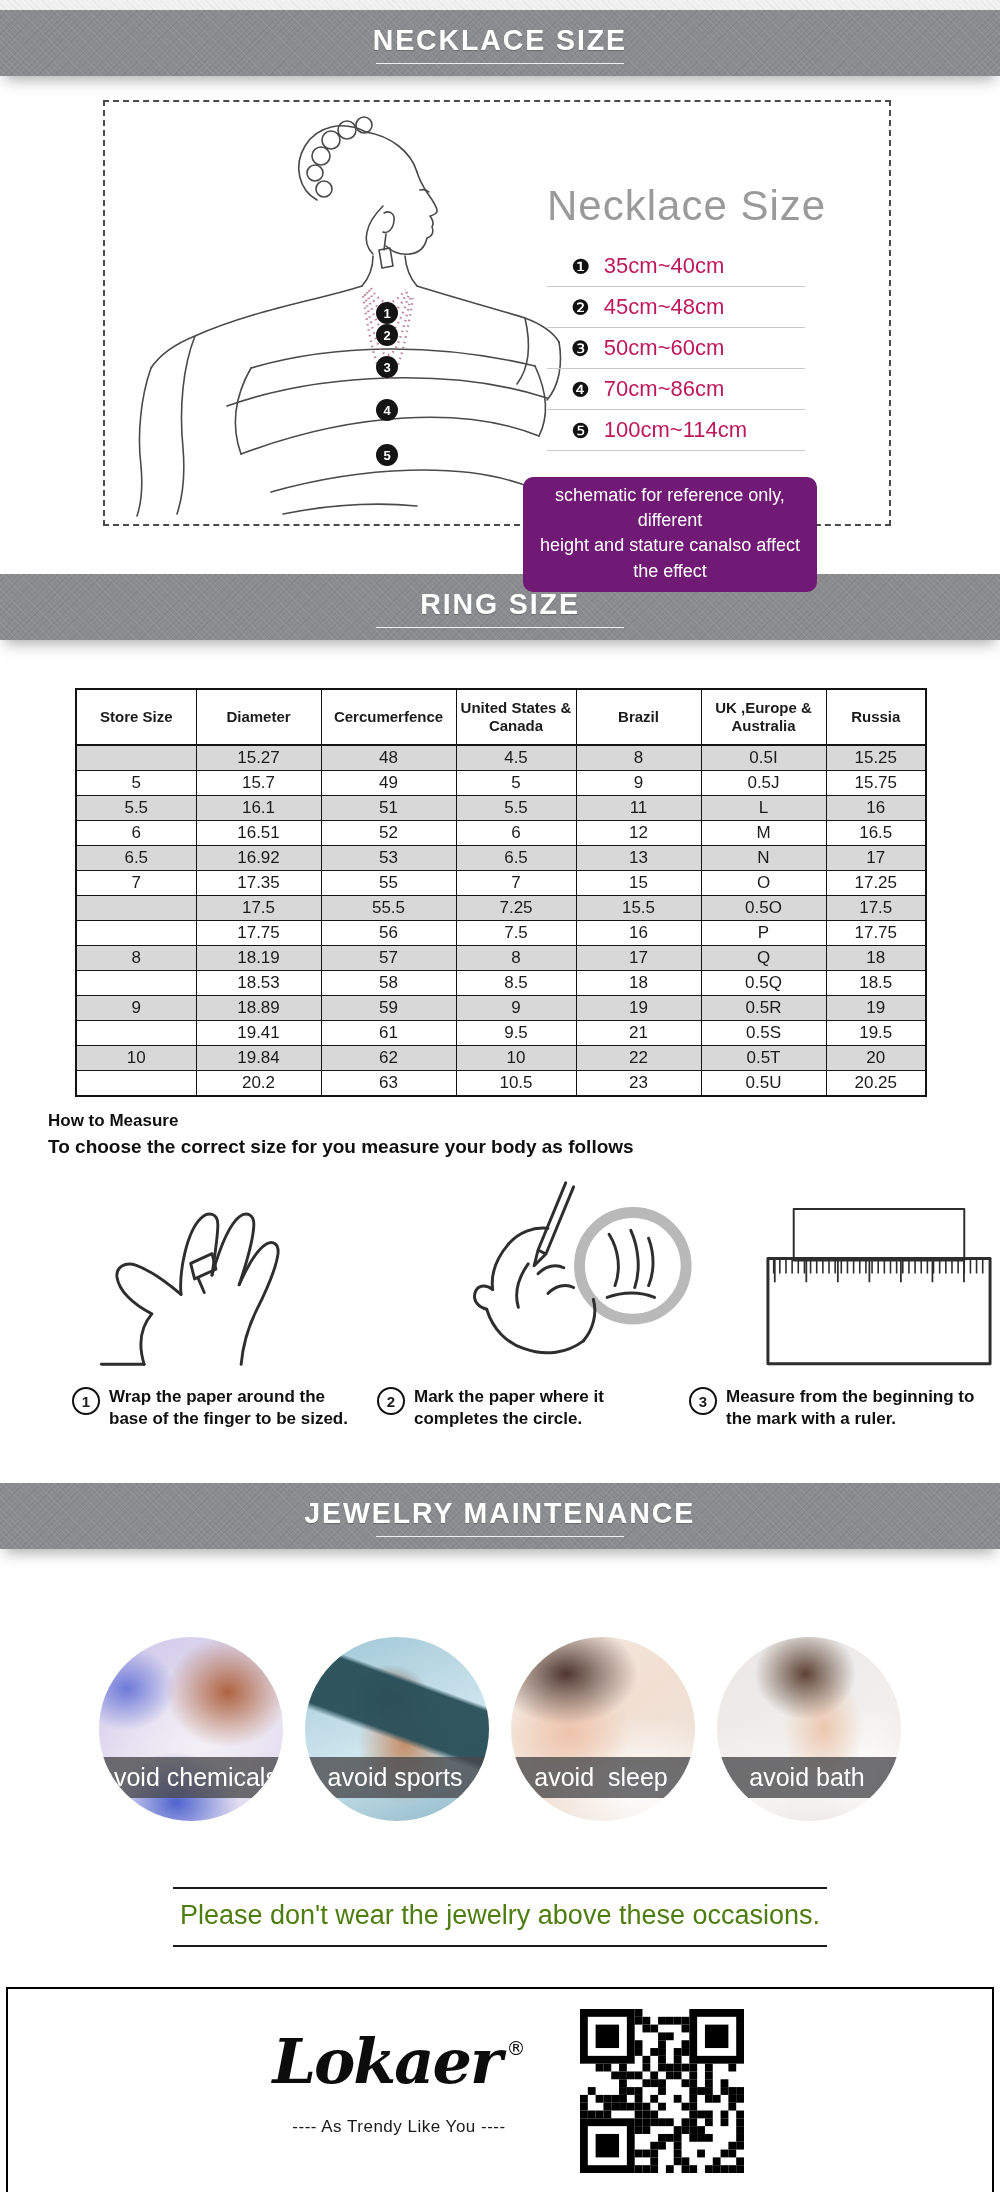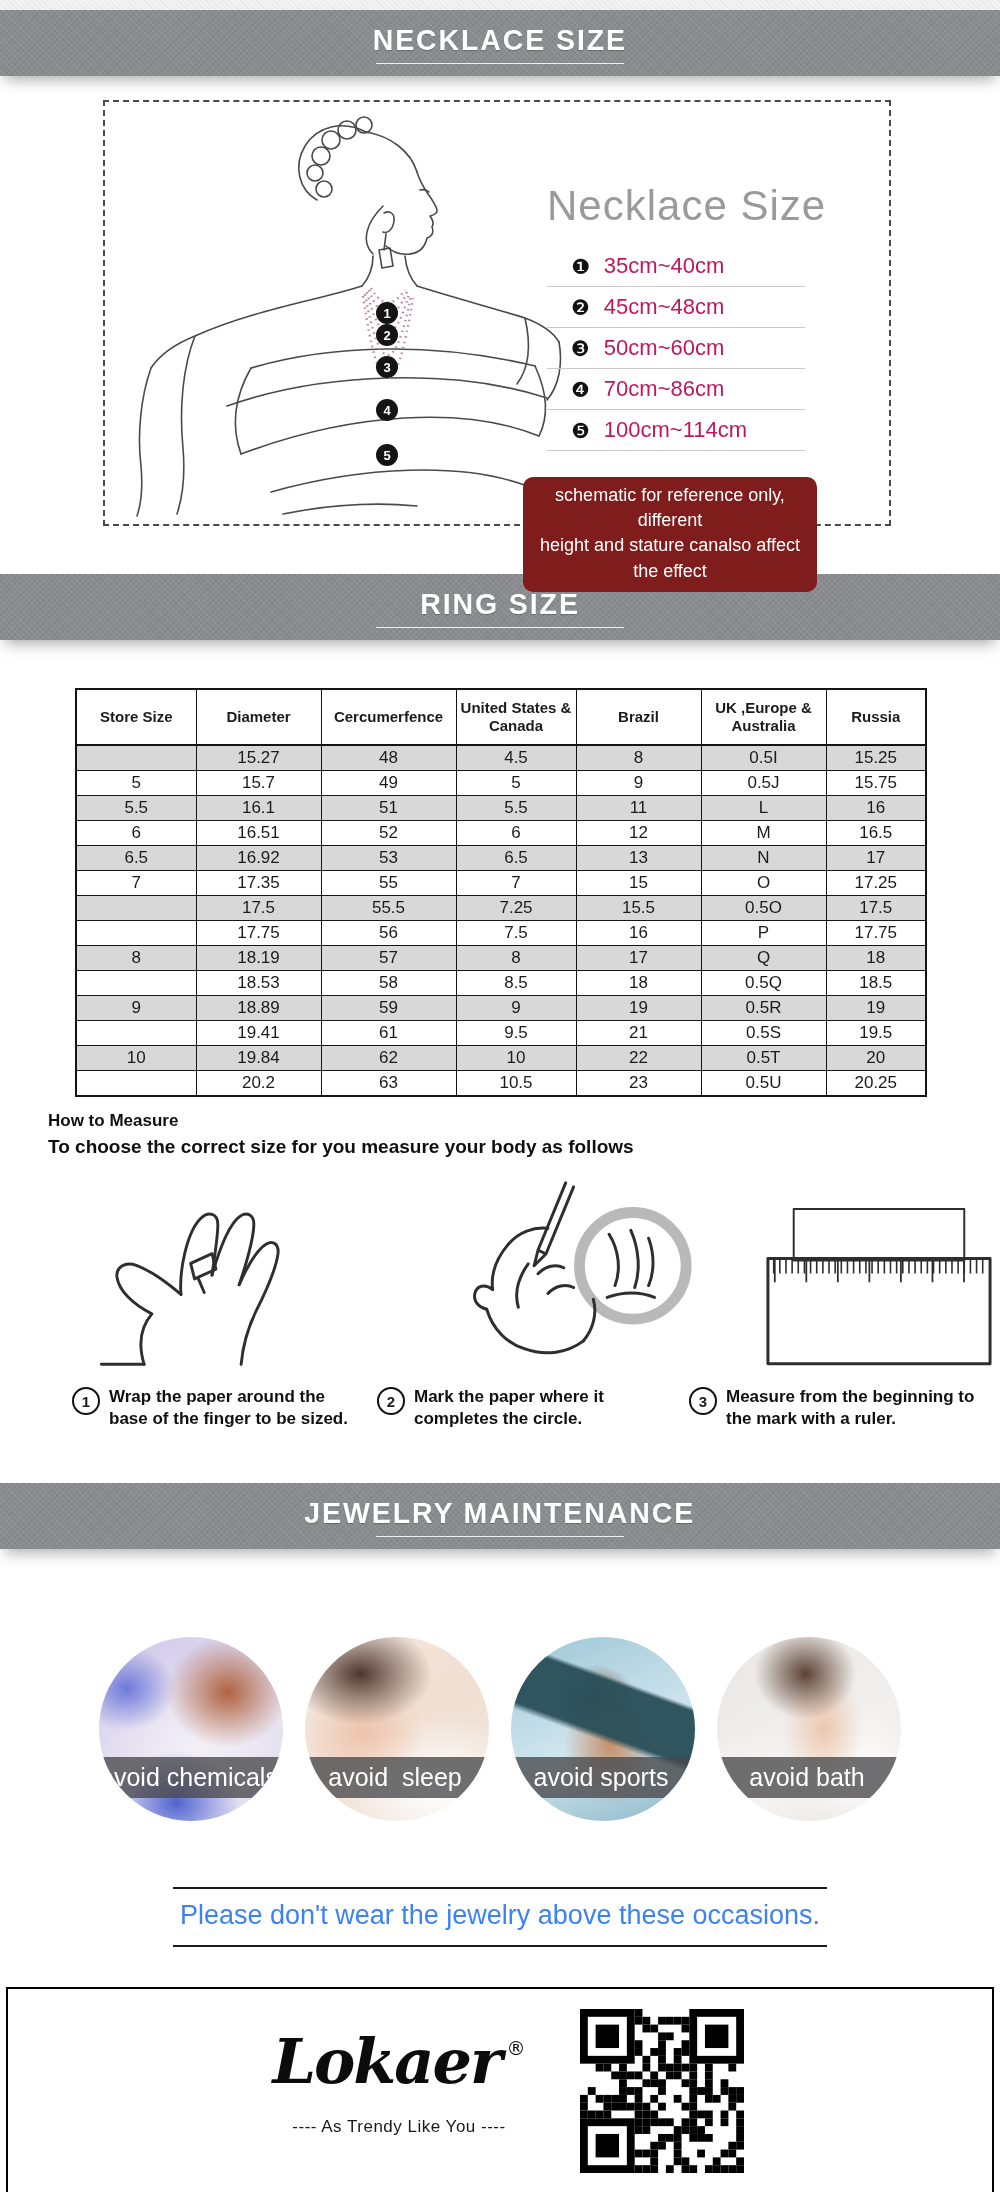--- a/index.html
+++ b/index.html
@@ -35,21 +35,21 @@
   .necklace-title{margin:0 0 16px 0;font-size:42px;font-weight:400;color:#9a9a9a;letter-spacing:1px;}
   .necklace-list{list-style:none;margin:0;padding:0;width:258px;}
   .necklace-list li{
     border-bottom:1px solid #c9c9c9;padding:7px 0 7px 24px;
     display:flex;align-items:center;gap:14px;
   }
   .necklace-marker{font-size:21px;line-height:1;color:#111;}
   .necklace-range{font-size:22px;color:#be185d;}
   .necklace-note{
     margin:26px 0 0 -24px;width:294px;box-sizing:border-box;border-radius:10px;
-    background:#7f1d1d;color:#fff;text-align:center;font-size:18px;line-height:1.4;
+    background:#701a75;color:#fff;text-align:center;font-size:18px;line-height:1.4;
     padding:6px 10px 8px;
   }
 
   
   .ring-banner{margin-top:48px;}
   .table-wrap{margin:48px 0 0 75px;width:868px;}
   table{border-collapse:collapse;width:850px;table-layout:fixed;border:2px solid #141414;}
   th,td{border:1px solid #141414;text-align:center;vertical-align:middle;color:#1b1b1b;}
   thead th{font-size:15px;font-weight:700;height:54px;line-height:1.18;background:#fff;
     border-bottom:2px solid #141414;padding:0 2px;}
@@ -112,21 +112,21 @@
     radial-gradient(58px 80px at 58% 50%,#ecc7af 0%,rgba(236,199,175,0) 70%),
     radial-gradient(110px 92px at 80% 75%,#ffffff 0%,rgba(255,255,255,0) 75%),
     radial-gradient(100px 80px at 22% 82%,#f7f5f3 0%,rgba(247,245,243,0) 80%),
     linear-gradient(150deg,#e9e6e4 0%,#f2f0ee 60%,#e5e1de 100%);}
 
   
   .warning{
     width:654px;margin:66px auto 0;border-top:2px solid #1a1a1a;border-bottom:2px solid #1a1a1a;
     text-align:center;padding:11px 0 14px;
   }
-  .warning-text{font-size:27px;color:#3b82f6;}
+  .warning-text{font-size:27px;color:#4d7c0f;}
 
   
   .brand-box{
     margin:40px auto 0;width:988px;height:214px;border:2px solid #000;
     position:relative;box-sizing:border-box;background:#fff;
   }
   .brand{position:absolute;left:226px;top:42px;width:330px;text-align:center;}
   .brand-name{
     font-family:"DejaVu Serif","Liberation Serif",serif;font-style:italic;font-weight:700;
     font-size:62px;line-height:1;color:#0c0c0c;letter-spacing:-2px;
@@ -476,28 +476,28 @@
   <span class="banner-title">JEWELRY MAINTENANCE</span>
   <div class="rule"></div>
 </div>
 
 <div class="circles">
   <div class="circle photo-0">
     <div class="circle-band">
       <span class="circle-label">avoid chemicals</span>
     </div>
   </div>
+  <div class="circle photo-1">
+    <div class="circle-band">
+      <span class="circle-label">avoid sports</span>
+    </div>
+  </div>
   <div class="circle photo-2">
     <div class="circle-band">
       <span class="circle-label">avoid  sleep</span>
-    </div>
-  </div>
-  <div class="circle photo-1">
-    <div class="circle-band">
-      <span class="circle-label">avoid sports</span>
     </div>
   </div>
   <div class="circle photo-3">
     <div class="circle-band">
       <span class="circle-label">avoid bath</span>
     </div>
   </div>
 </div>
 
 <div class="warning">

